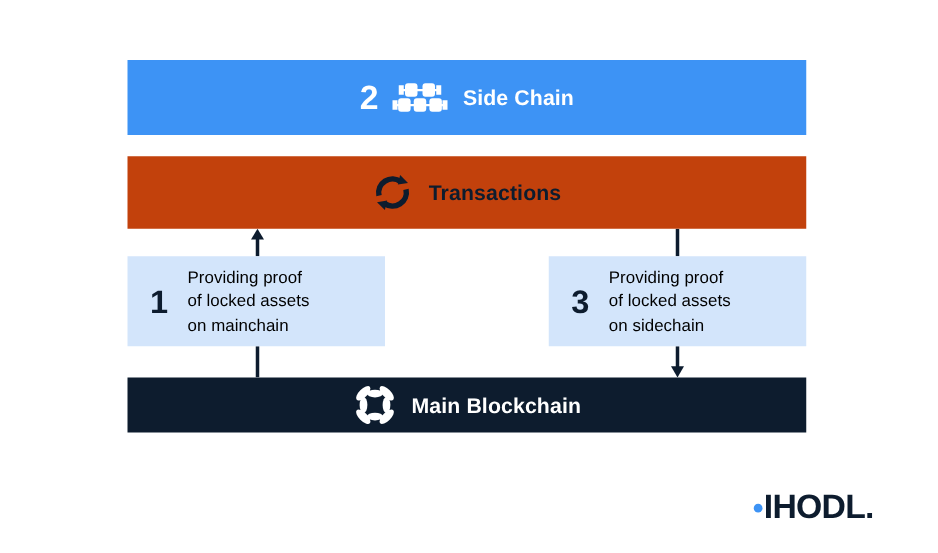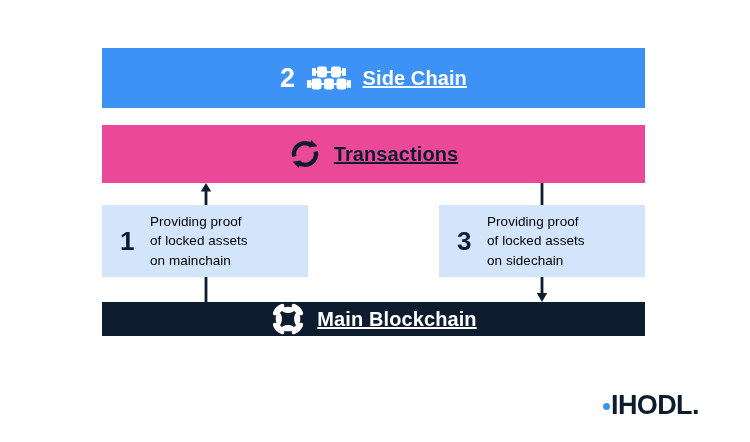--- a/index.html
+++ b/index.html
@@ -35,49 +35,48 @@
   }
 
   .bar-sidechain {
     top: 48px;
     height: 60px;
     background: #3d93f5;
   }
   .bar-transactions {
     top: 125px;
     height: 58px;
-    background: #ec4899;
+    background: #c2410c;
   }
   .bar-mainchain {
     top: 302px;
-    height: 34px;
+    height: 44px;
     background: #0d1c2e;
     justify-content: center;
   }
 
   .bar-inner {
     display: flex;
     align-items: center;
     gap: 11px;
   }
 
   .step-num-big {
     font-size: 27px;
     font-weight: 700;
     color: #ffffff;
     line-height: 1;
     letter-spacing: -0.5px;
   }
 
   .bar-label {
-    font-size: 20px;
+    font-size: 17px;
     font-weight: 700;
     letter-spacing: 0.1px;
     line-height: 1;
-    text-decoration: underline;
   }
   .bar-label.on-blue   { color: #ffffff; }
   .bar-label.on-light  { color: #0d1c2e; }
   .bar-label.on-dark   { color: #ffffff; }
 
   
   .icon { display: block; flex: 0 0 auto; }
   .icon-sidechain      { width: 46px; height: 28px; }
   .icon-transactions   { width: 32px; height: 32px; margin-right: 2px; }
   .icon-mainblockchain { width: 36px; height: 36px; }

